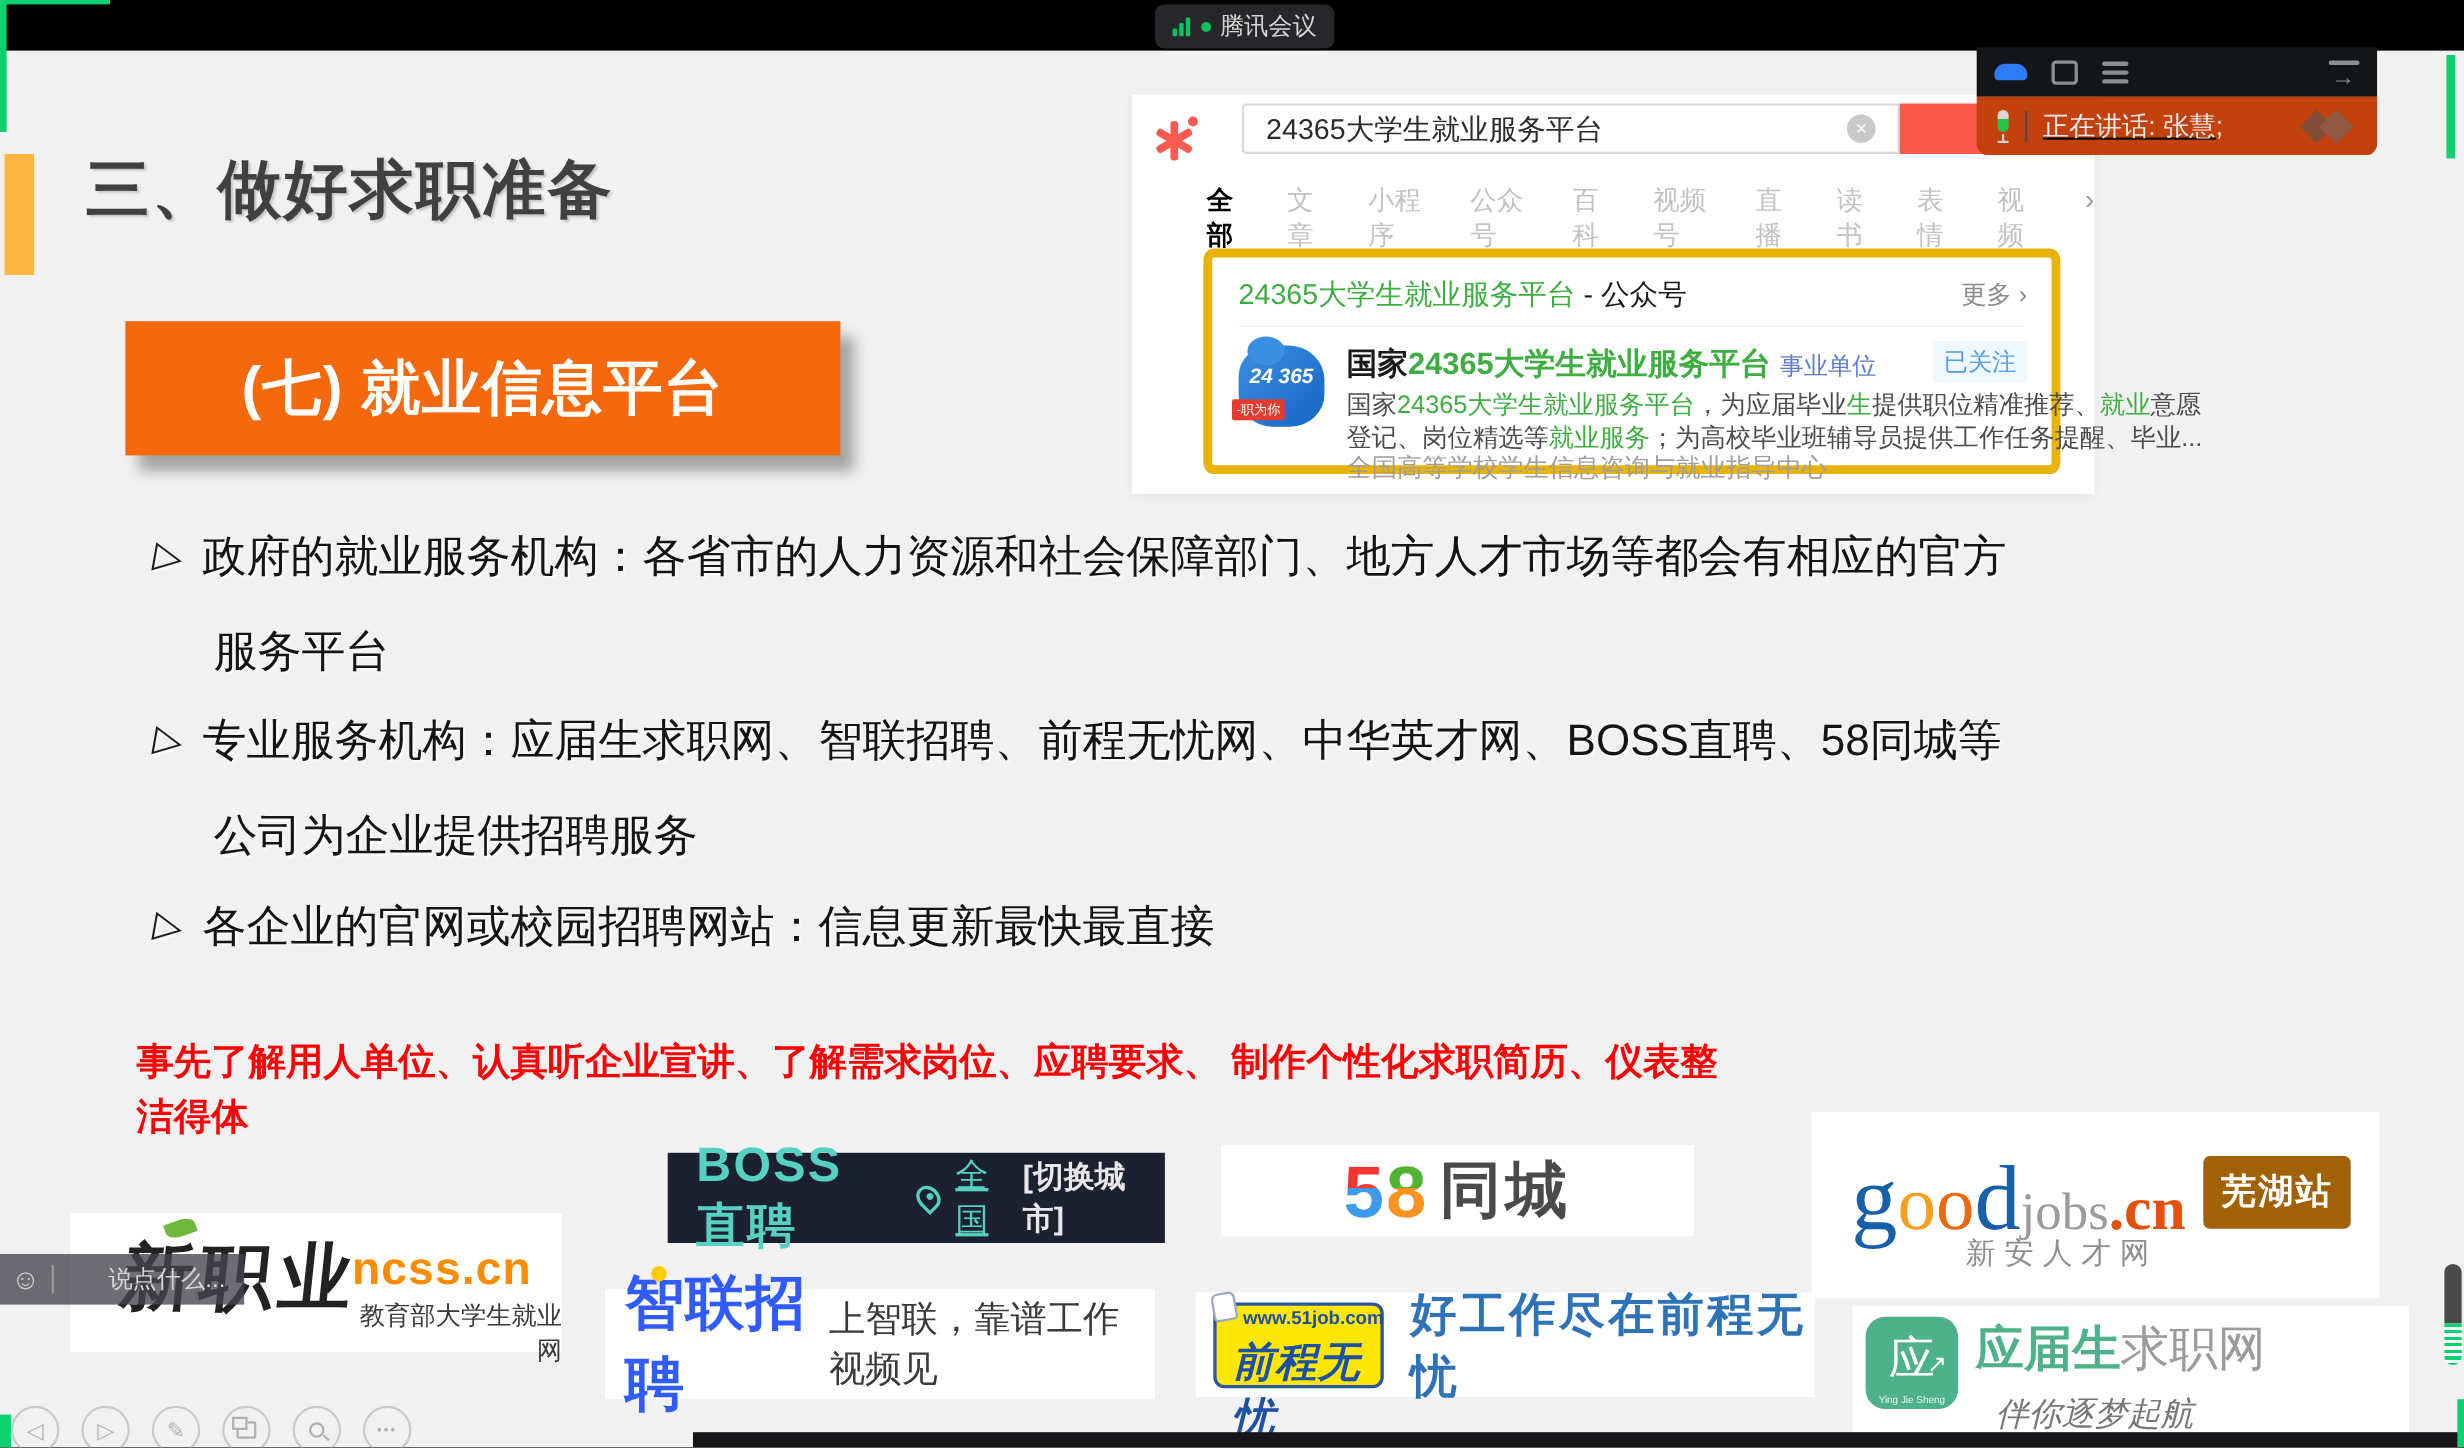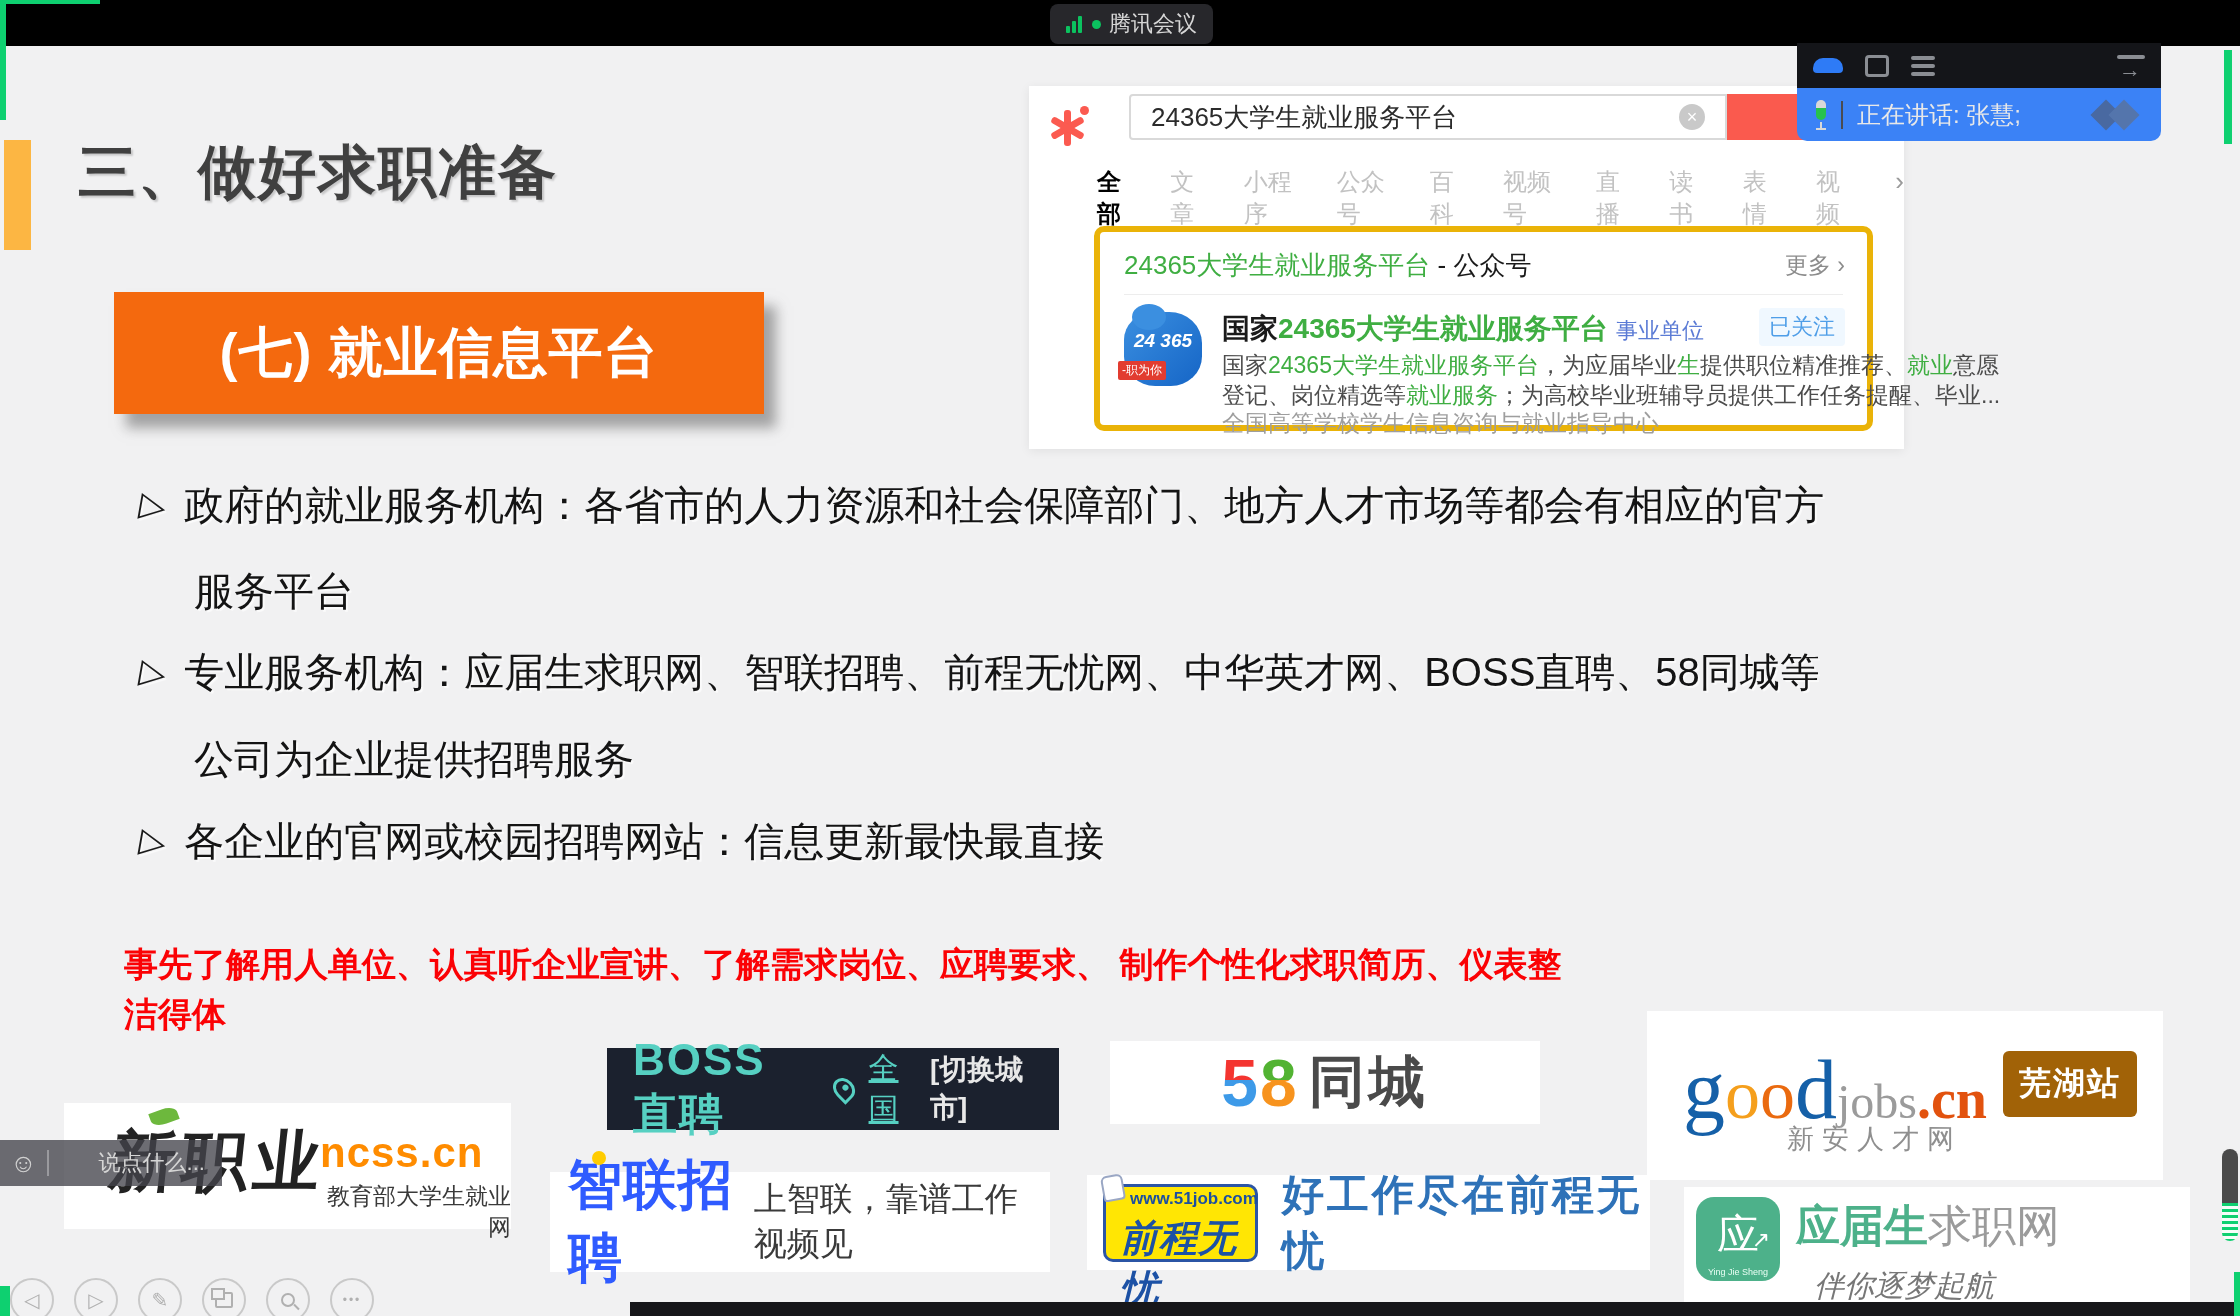--- a/index.html
+++ b/index.html
@@ -48,21 +48,21 @@
               background:#fff; display:flex; align-items:center; padding:0 20px; }
   .wx-input .q { font-size:26px; color:#2b2b2b; flex:1; }
   .wx-clear { width:26px; height:26px; border-radius:50%; background:#c9c9c9; color:#fff; font-size:18px;
               display:flex; align-items:center; justify-content:center; }
   .wx-btn { left:698px; top:8px; width:160px; height:46px; background:#fa5a4e; border-radius:0 4px 4px 0; z-index:1; }
   .wx-tabs { left:68px; top:80px; display:flex; gap:34px; font-size:24px; color:#c2c2c2; }
   .wtab { cursor:default; position:relative; padding-bottom:12px; }
   .wtab.active { color:#000; font-weight:bold; }
   .wtab.active::after { content:""; position:absolute; left:0; right:0; bottom:0; height:4px; background:#fa5151; border-radius:2px; }
   .wtab-chevron { color:#9a9a9a; font-size:26px; margin-left:6px; }
-  .wx-card { left:65px; top:140px; width:779px; height:205px; background:#fff; border:6px solid #eab308; border-radius:10px; }
+  .wx-card { left:65px; top:140px; width:779px; height:205px; background:#fff; border:8px solid #eab308; border-radius:10px; }
   .wx-card-head { position:absolute; left:24px; top:16px; font-size:26px; }
   .wx-green { color:#3fae42; }
   .wx-card-head .suffix { color:#1a1a1a; }
   .wx-more { position:absolute; right:22px; top:18px; color:#8c8c8c; font-size:23px; }
   .wx-divider { position:absolute; left:24px; right:24px; top:62px; height:1px; background:#ededed; }
   .wx-avatar { position:absolute; left:24px; top:80px; width:78px; height:74px; background:linear-gradient(135deg,#3b8fe0,#1565c6);
                border-radius:38% 42% 40% 40%; }
   .wx-avatar::before { content:""; position:absolute; left:8px; top:-8px; width:34px; height:26px;
                        background:#3b8fe0; border-radius:50%; }
   .wx-avatar .num { position:absolute; left:0; right:0; top:18px; text-align:center; color:#fff; font-size:19px;
@@ -72,22 +72,22 @@
   .wx-rtitle { position:absolute; left:122px; top:78px; font-size:28px; font-weight:bold; color:#1a1a1a; }
   .wx-rtitle .org { font-size:22px; font-weight:normal; color:#5b7bd5; margin-left:8px; }
   .wx-followed { position:absolute; right:22px; top:76px; font-size:22px; color:#4f9ee8; background:#f0f8ff;
                  padding:4px 10px; border-radius:4px; }
   .wx-desc { position:absolute; left:122px; font-size:23px; color:#4c4c4c; white-space:nowrap; }
   .wx-footer { position:absolute; left:122px; top:176px; font-size:23px; color:#9e9e9e; }
 
   
   .float-panel { left:1797px; top:43px; width:364px; height:98px; z-index:10; }
   .fp-top { position:absolute; left:0; top:0; right:0; height:45px; background:#141519; display:flex; align-items:center; padding:0 16px; gap:22px;}
-  .fp-bottom { position:absolute; left:0; top:45px; right:0; height:53px; background:#3b82f6; border-radius:0 0 10px 10px;
-               display:flex; align-items:center; padding:0 16px; }
+  .fp-bottom { position:absolute; left:0; top:45px; right:0; height:53px; background:#c2410c; border-radius:0 0 10px 10px;
+               display:flex; align-items:center; padding:0 16px;text-decoration:underline; }
   .ic-blue { width:30px; height:15px; background:#2e7bf6; border-radius:10px 10px 4px 4px; }
   .ic-window { width:24px; height:22px; border:3px solid #8a8d93; border-radius:4px; }
   .ic-list { display:flex; flex-direction:column; gap:4px; }
   .ic-list i { display:block; width:24px; height:4px; background:#8a8d93; border-radius:2px; }
   .ic-collapse { margin-left:auto; position:relative; width:28px; height:22px; }
   .ic-collapse::before { content:""; position:absolute; left:0; top:0; width:28px; height:4px; background:#8a8d93; border-radius:2px;}
   .ic-collapse::after { content:"→"; position:absolute; left:2px; top:2px; color:#8a8d93; font-size:22px; }
   .ic-mic { position:relative; width:16px; height:30px; }
   .ic-mic .body { position:absolute; left:3px; top:0; width:10px; height:20px; border-radius:5px;
                   background:linear-gradient(to top,#27c24c 60%,#d8d8d8 60%); }

